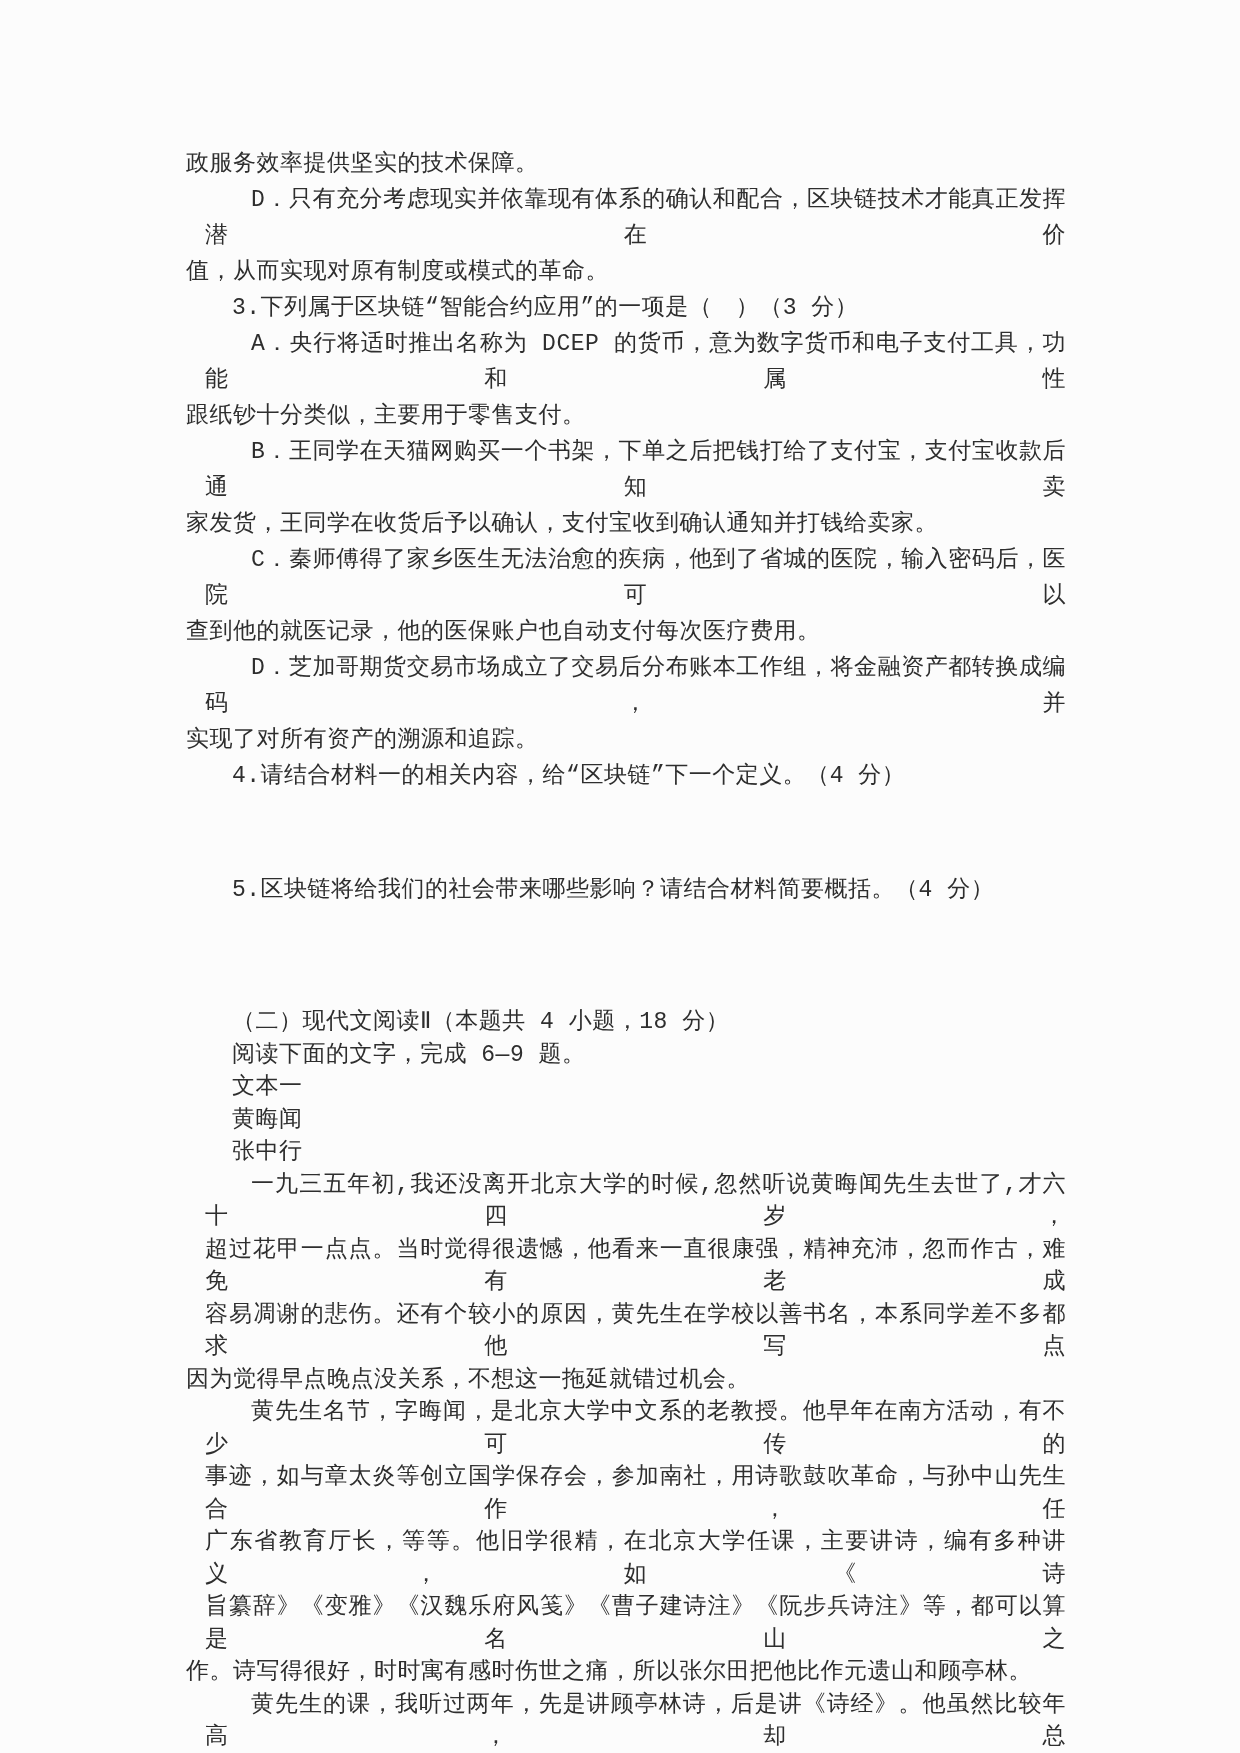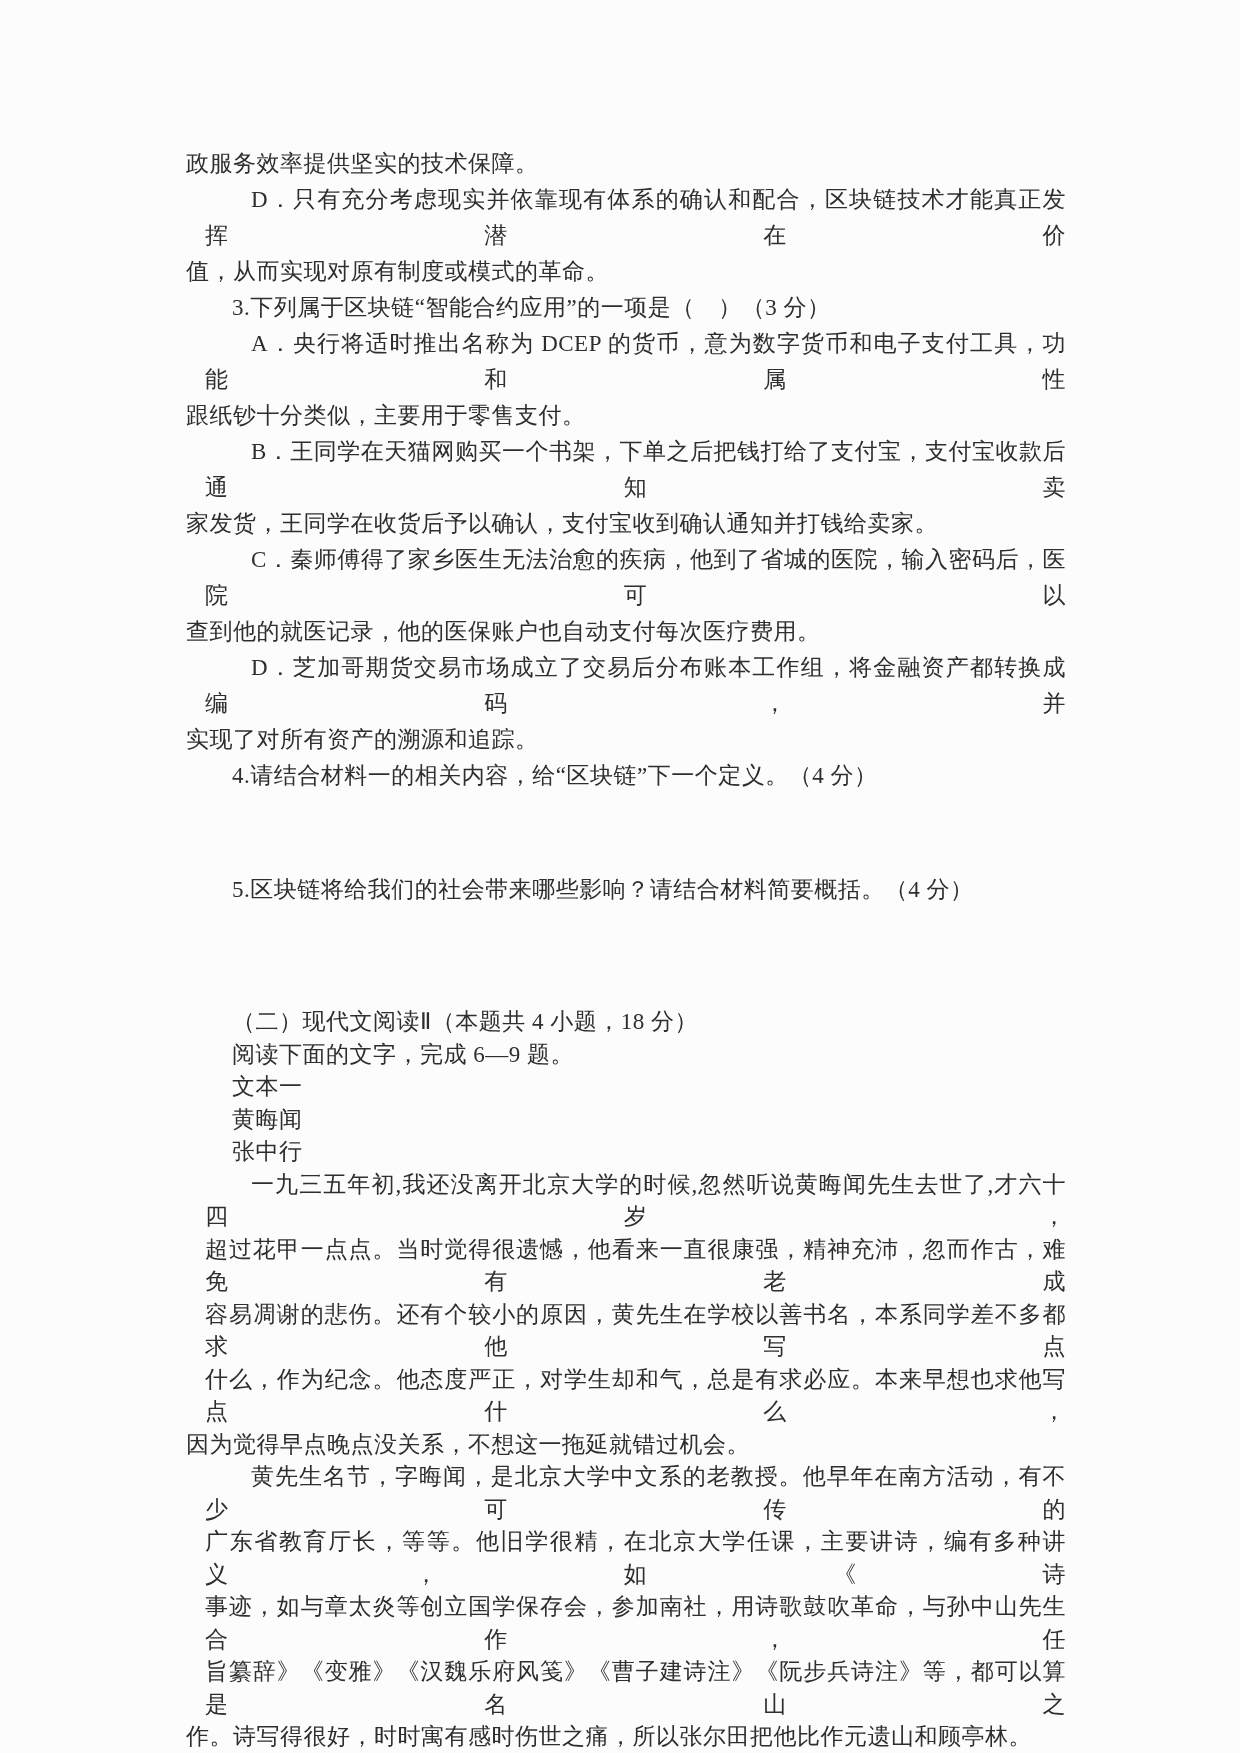--- a/index.html
+++ b/index.html
@@ -6,21 +6,21 @@
     margin: 0;
     padding: 0;
     background: #fcfcfc;
   }
   .page {
     position: relative;
     width: 1240px;
     height: 1753px;
     background: #fcfcfc;
     overflow: hidden;
-    font-family: Liberation Serif, serif;
+    font-family: Liberation Mono, monospace;
     border-radius: 24px;
   }
   .doc {
     position: absolute;
     left: 186px;
     top: 146px;
     width: 880px;
     color: #2e2e2e;
   }
   .block { font-size: 23px; }
@@ -63,23 +63,22 @@
       </section>
       <section class="block block-reading2-literature">
         <div class="line indent">（二）现代文阅读Ⅱ（本题共 4 小题，18 分）</div>
         <div class="line indent">阅读下面的文字，完成 6—9 题。</div>
         <div class="line indent">文本一</div>
         <div class="line indent">黄晦闻</div>
         <div class="line indent">张中行</div>
         <div class="line indent justify">一九三五年初,我还没离开北京大学的时候,忽然听说黄晦闻先生去世了,才六十四岁，</div>
         <div class="line justify">超过花甲一点点。当时觉得很遗憾，他看来一直很康强，精神充沛，忽而作古，难免有老成</div>
         <div class="line justify">容易凋谢的悲伤。还有个较小的原因，黄先生在学校以善书名，本系同学差不多都求他写点</div>
-        <div class="line justify">什么，作为纪念。他态度严正，对学生却和气，总是有求必应。本来早想也求他写点什么，</div>
         <div class="line">因为觉得早点晚点没关系，不想这一拖延就错过机会。</div>
         <div class="line indent justify">黄先生名节，字晦闻，是北京大学中文系的老教授。他早年在南方活动，有不少可传的</div>
+        <div class="line justify">事迹，如与章太炎等创立国学保存会，参加南社，用诗歌鼓吹革命，与孙中山先生合作，任</div>
         <div class="line justify">广东省教育厅长，等等。他旧学很精，在北京大学任课，主要讲诗，编有多种讲义，如《诗</div>
-        <div class="line justify">事迹，如与章太炎等创立国学保存会，参加南社，用诗歌鼓吹革命，与孙中山先生合作，任</div>
         <div class="line justify">旨纂辞》《变雅》《汉魏乐府风笺》《曹子建诗注》《阮步兵诗注》等，都可以算是名山之</div>
         <div class="line">作。诗写得很好，时时寓有感时伤世之痛，所以张尔田把他比作元遗山和顾亭林。</div>
         <div class="line indent justify">黄先生的课，我听过两年，先是讲顾亭林诗，后是讲《诗经》。他虽然比较年高，却总</div>
       </section>
     </div>
 </div>
 
 </body></html>

